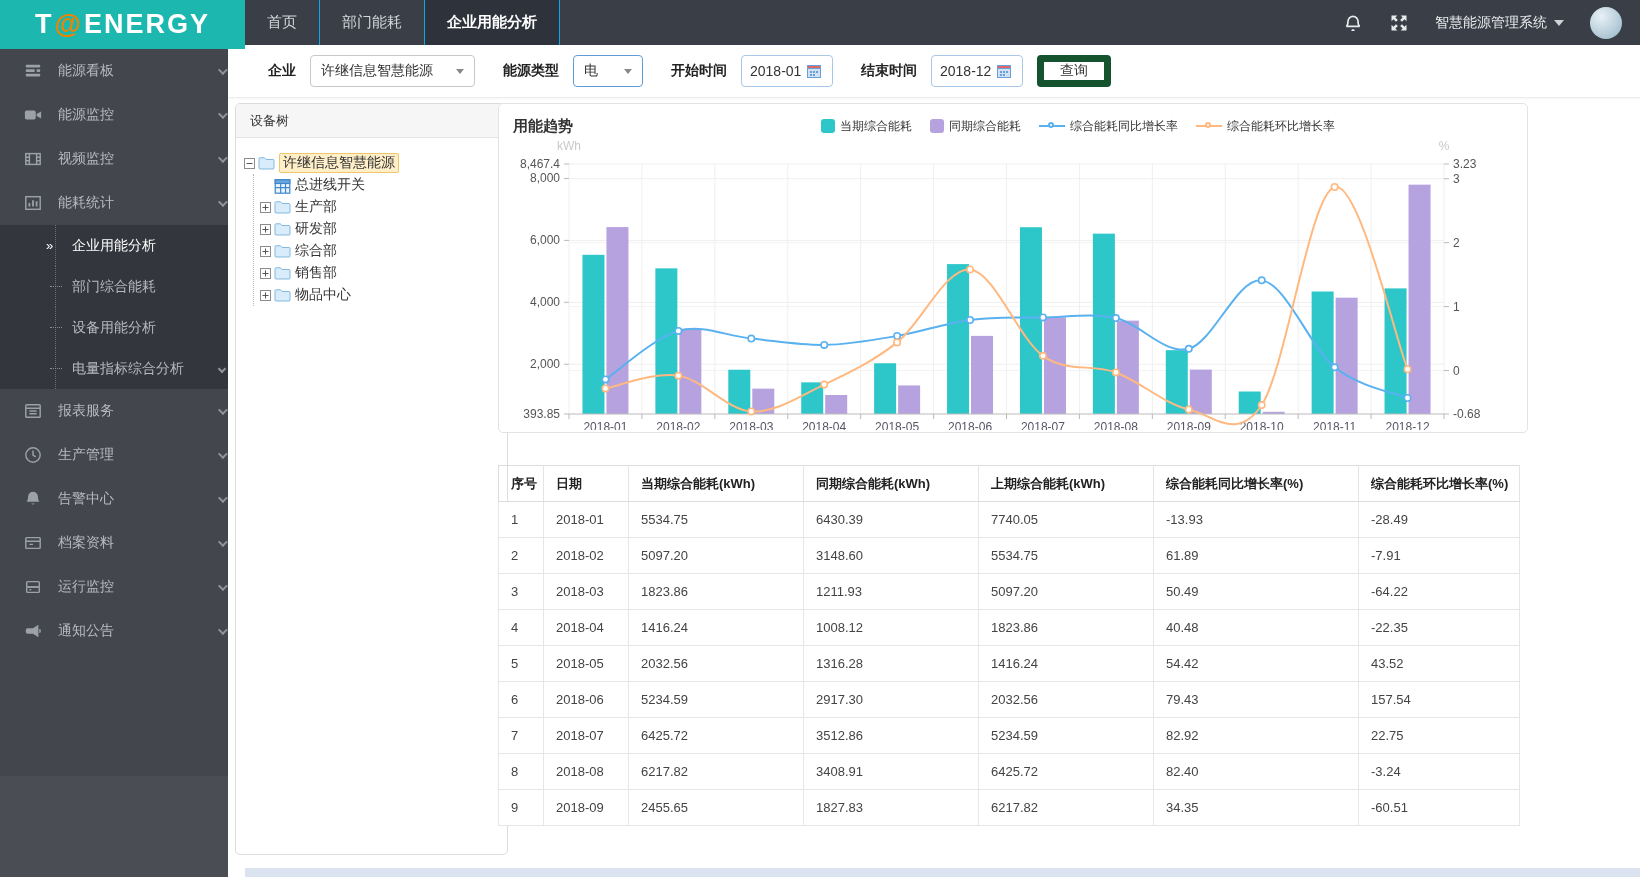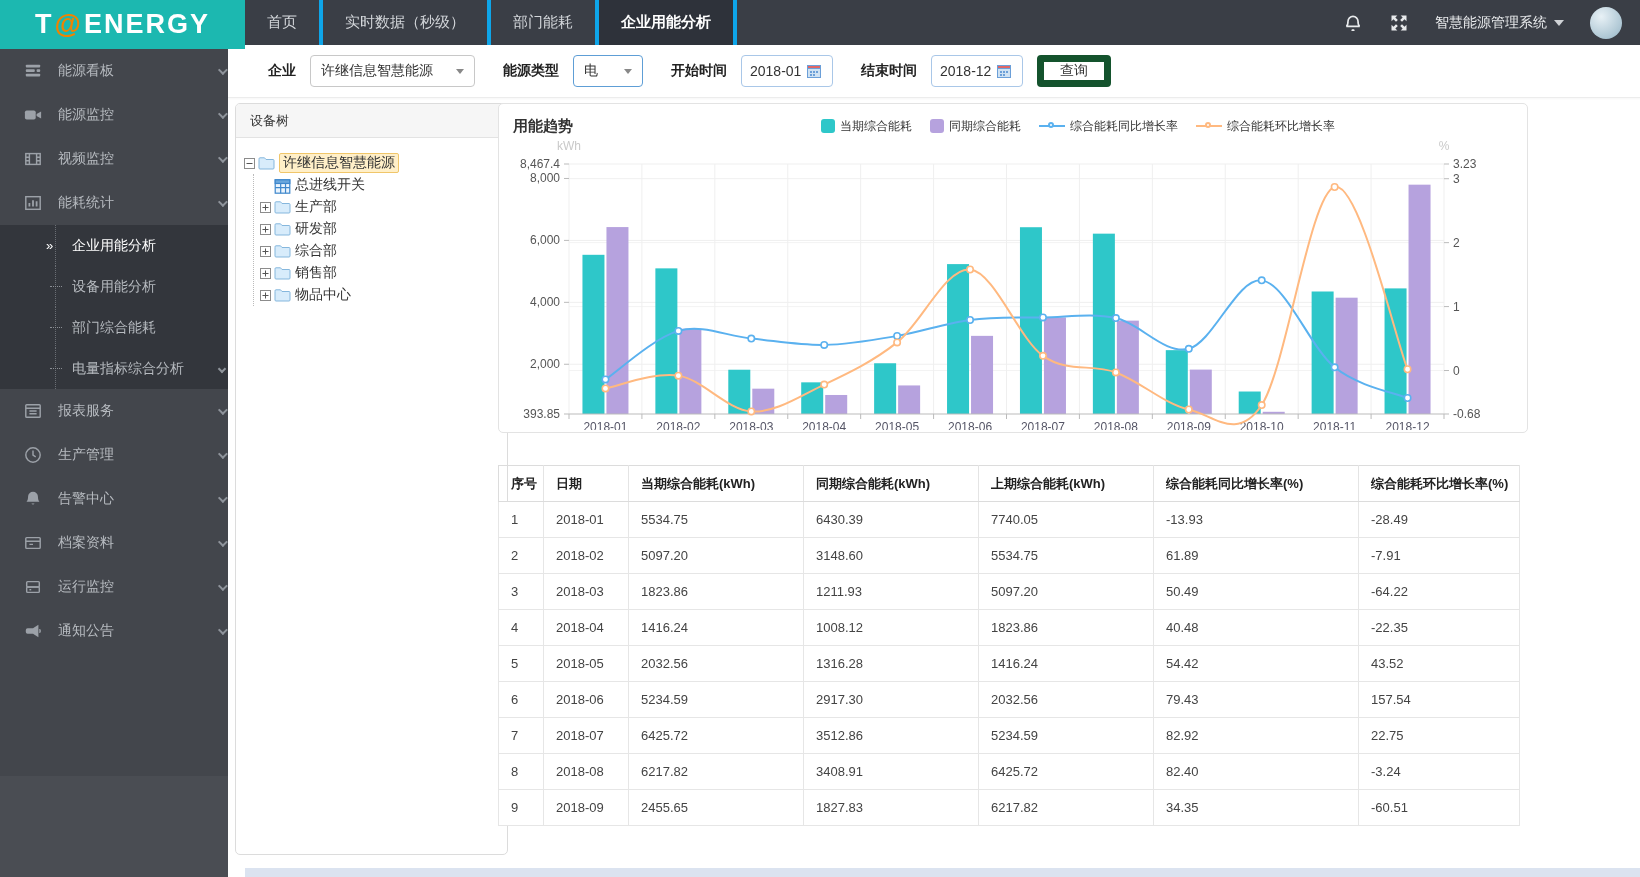--- a/index.html
+++ b/index.html
@@ -6,21 +6,21 @@
   html,body { width:1640px; height:877px; overflow:hidden; background:#fff;
     font-family:"Liberation Sans","DejaVu Sans",sans-serif; }
 
   
   .topbar { position:absolute; left:0; top:0; width:1640px; height:45px; background:#3a3e46; display:flex; z-index:20; }
   .logo { width:245px; height:49px; background:#1cb8b0; color:#fff; display:flex; align-items:center; justify-content:center;
     font-size:27px; font-weight:bold; letter-spacing:2px; }
   .logo .at { color:#f08300; font-weight:bold; margin:0 1px; }
   .nav { display:flex; height:45px; }
   .nav-item { padding:0 22px; display:flex; align-items:center; color:#d3d6da; font-size:15px; cursor:pointer;
-    border-right:4px solid #0ea5e9; }
+    border-right:1px solid #0ea5e9; }
   .nav-item.active { background:#2e323a; color:#fff; font-weight:bold; }
   .topbar-right { margin-left:auto; display:flex; align-items:center; padding-right:18px; gap:26px; }
   .tb-icon { width:20px; height:20px; color:#e8eaec; cursor:pointer; }
   .sys-title { color:#e8eaec; font-size:14px; display:flex; align-items:center; gap:7px; cursor:pointer; }
   .caret-down { width:0; height:0; border-left:5px solid transparent; border-right:5px solid transparent; border-top:6px solid #cfd2d6; }
   .avatar { width:32px; height:32px; border-radius:50%; background:radial-gradient(circle at 35% 30%, #e8f1f6, #aec7d4 70%, #8fb0c2); cursor:pointer; }
 
   
   .sidebar { position:absolute; left:0; top:45px; width:245px; height:832px; background:#43464c; border-top:4px solid #1cb8b0; }
   .side-item { height:44px; display:flex; align-items:center; padding:0 20px 0 24px; color:#b7bbc0; font-size:14px; cursor:pointer; }
@@ -98,21 +98,20 @@
 <body>
 
 <div class="topbar">
   <div class="logo">
     <span>T</span>
       <span class="at">@</span>
       <span>ENERGY</span>
   </div>
   <div class="nav" id="nav">
       <div class="nav-item">首页</div>
-      <div class="nav-item">实时数据（秒级）</div>
       <div class="nav-item">部门能耗</div>
       <div class="nav-item active">企业用能分析</div>
     </div>
   <div class="topbar-right">
     <span class="tb-icon">
       <svg viewBox="0 0 24 24" fill="none" stroke="currentColor" stroke-width="2">
           <path d="M6 10a6 6 0 1 1 12 0c0 5 2 6 2 6H4s2-1 2-6"></path>
           <path d="M10.5 20a2 2 0 0 0 3 0"></path>
         </svg>
     </span>
@@ -174,26 +173,26 @@
     </div>
     <div class="submenu">
       <div class="sub-item active">
         <span class="dotline"></span>
         <span class="arrows">»</span>
         <span class="lbl">企业用能分析</span>
       </div>
       <div class="sub-item">
         <span class="dotline"></span>
         <span class="dash"></span>
-        <span class="lbl">设备用能分析</span>
+        <span class="lbl">部门综合能耗</span>
       </div>
       <div class="sub-item">
         <span class="dotline"></span>
         <span class="dash"></span>
-        <span class="lbl">部门综合能耗</span>
+        <span class="lbl">设备用能分析</span>
       </div>
       <div class="sub-item">
         <span class="dotline"></span>
         <span class="dash"></span>
         <span class="lbl">电量指标综合分析</span>
         <span class="chev"></span>
       </div>
     </div>
     <div class="side-item">
       <span class="s-icon">

